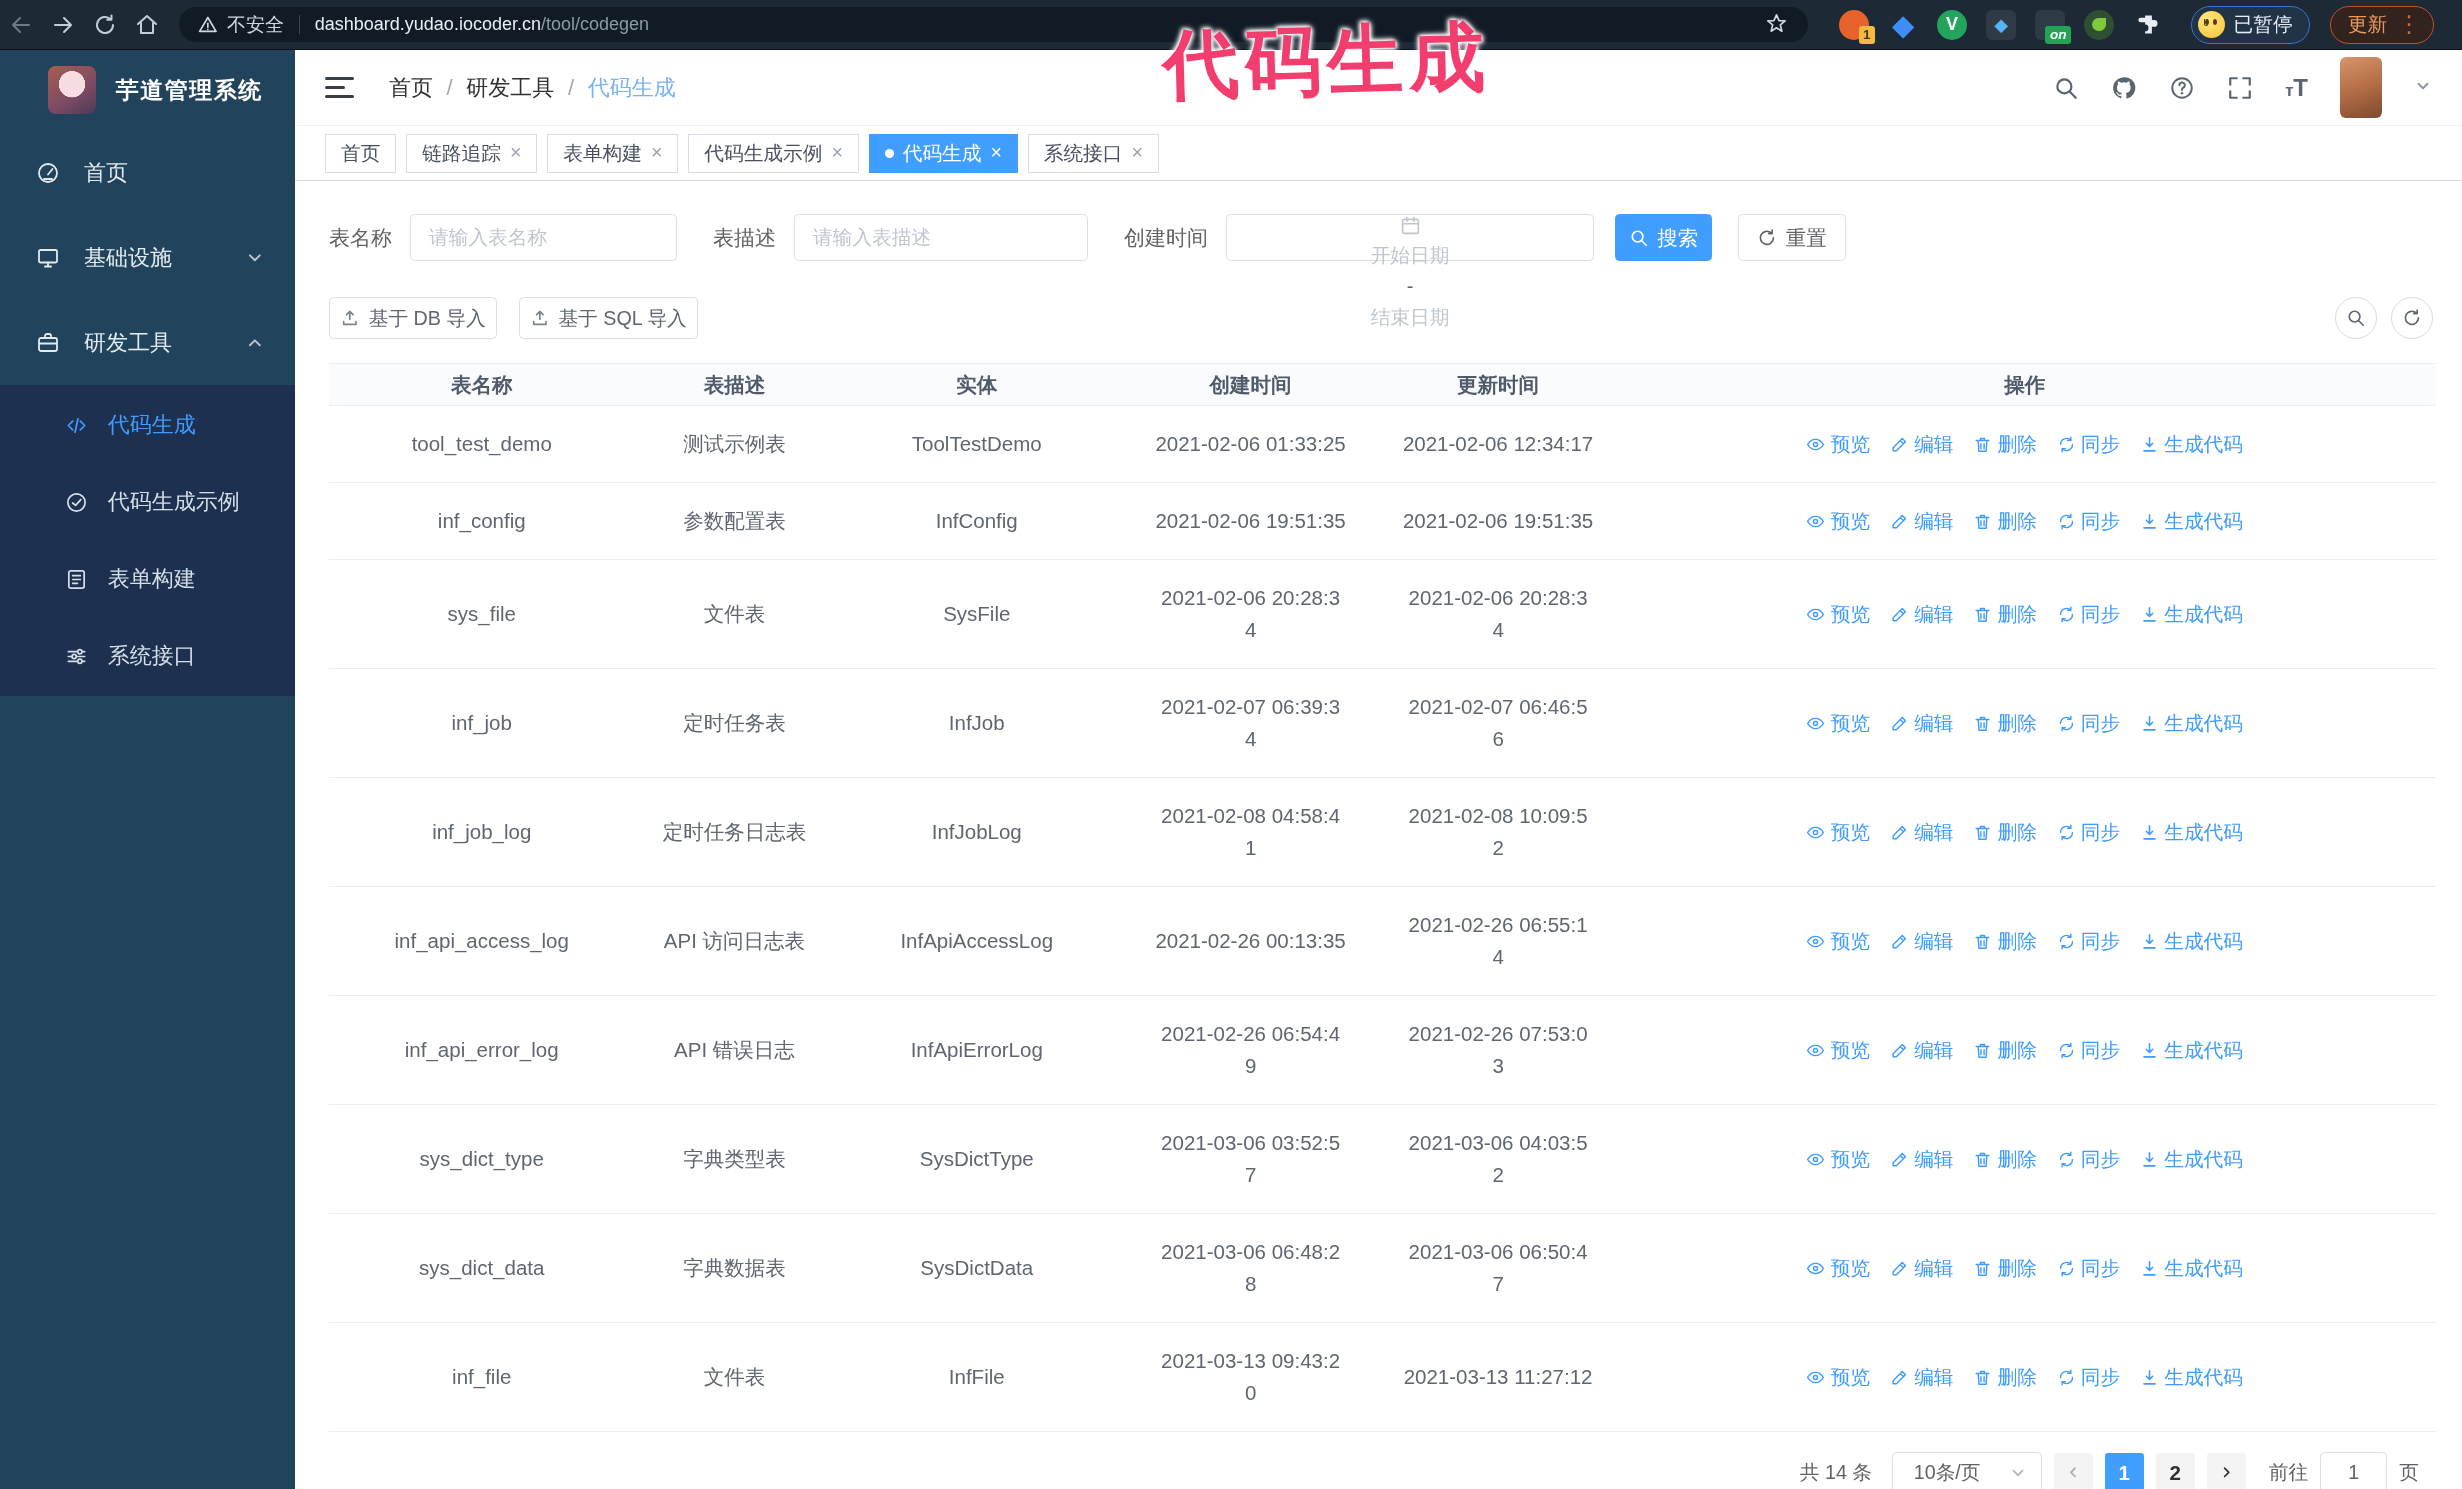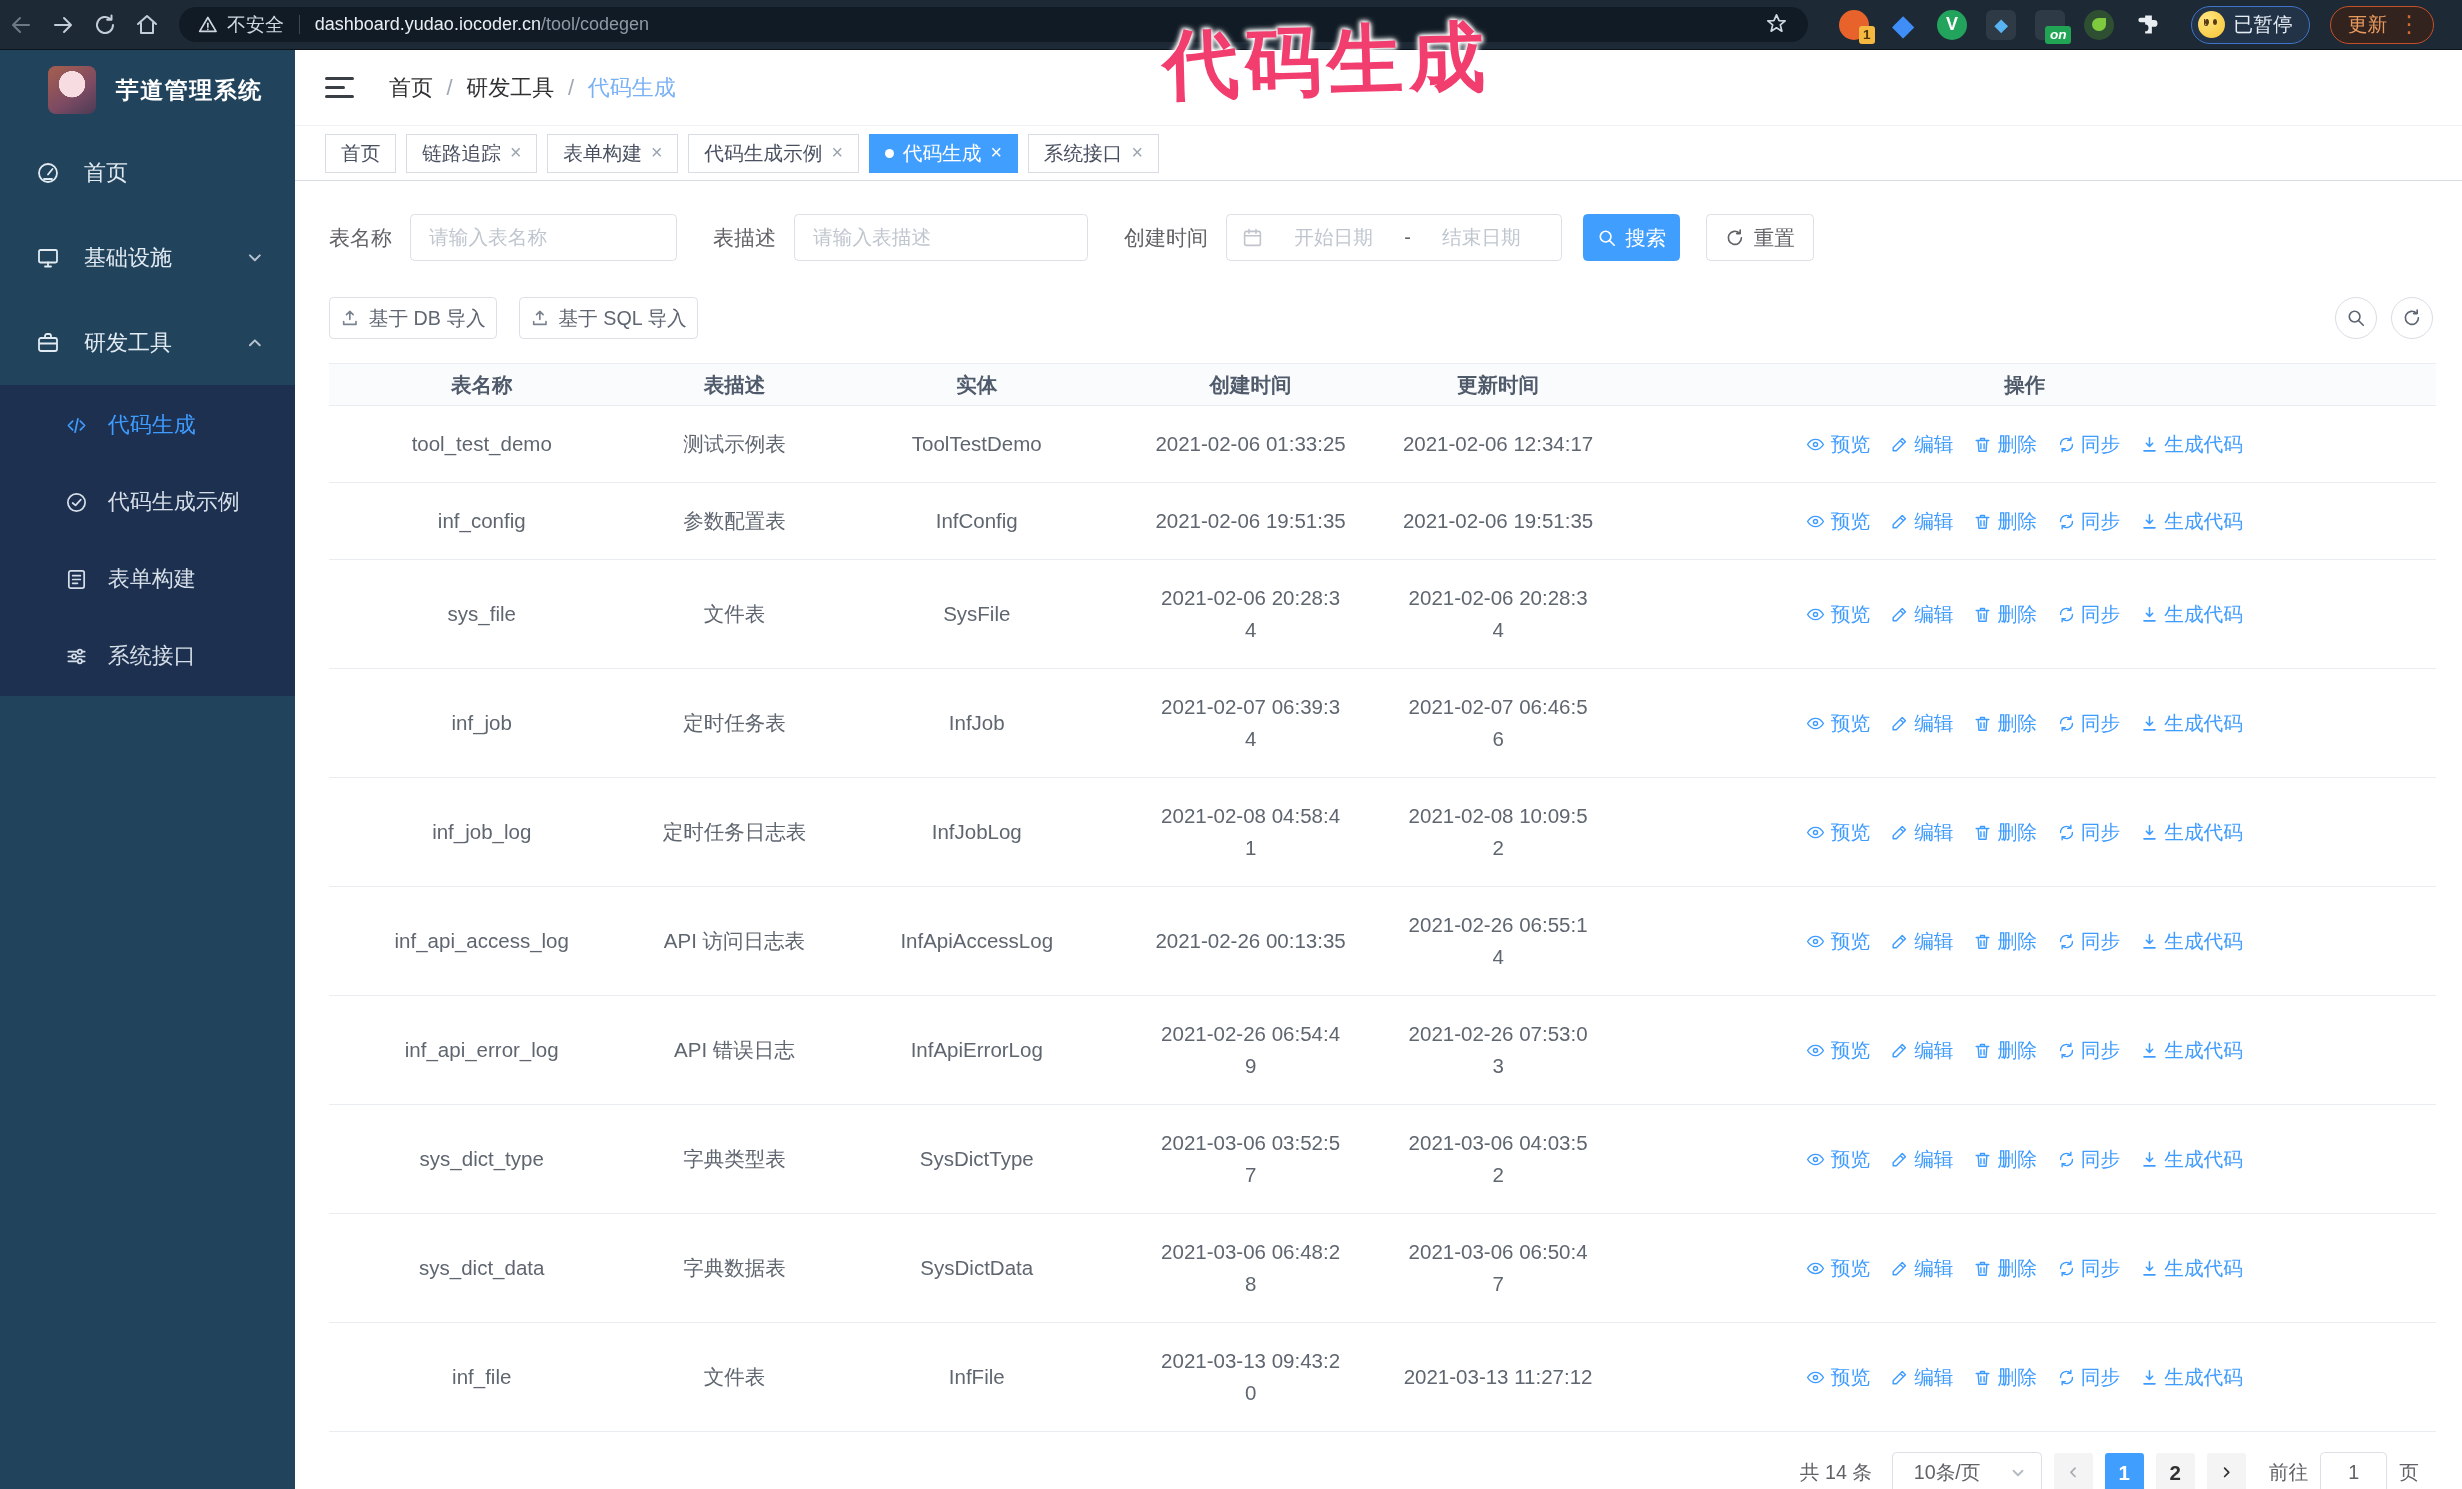--- a/index.html
+++ b/index.html
@@ -86,21 +86,21 @@
   .tab.active .x { color:#fff; }
 
   .content { padding:0 26.5px 0 34px; }
   .search-row { margin-top:33px; display:flex; align-items:center; }
   .f-label { font-size:21px; color:#606266; margin-right:18px; white-space:nowrap; }
   .inp { height:47px; border:0.8px solid #dcdfe6; border-radius:4.5px; background:#fff; font-size:19.7px; color:#606266; padding:0 18px; font-family:inherit; }
   .inp::placeholder { color:#bfc6cf; }
   .inp.name { width:267px; }
   .inp.desc { width:294px; }
   .ml { margin-left:36px; }
-  .date-box { width:336px; height:47px; border:0.8px solid #dcdfe6; border-radius:4.5px; display:flex; align-items:center; padding:0 15px; gap:6px; }
+  .date-box { width:368px; height:47px; border:0.8px solid #dcdfe6; border-radius:4.5px; display:flex; align-items:center; padding:0 15px; gap:6px;flex-direction:column; }
   .date-box .ic { width:21px; height:21px; color:#c0c4cc; }
   .ph { flex:1; text-align:center; font-size:19.7px; color:#bfc6cf; }
   .range-sep { color:#606266; font-size:19.7px; }
   .btn { height:47px; border-radius:4.5px; display:flex; align-items:center; justify-content:center; gap:9px; font-size:20.5px; cursor:pointer; border:0.8px solid #dcdfe6; background:#fff; color:#606266; }
   .btn .ic { width:19.7px; height:19.7px; }
   .btn.primary { background:#409eff; border-color:#409eff; color:#fff; }
   .btn.search { width:97px; margin-left:21px; }
   .btn.reset { width:108px; margin-left:26px; }
 
   .toolbar-row { margin-top:36px; display:flex; align-items:center; }
@@ -386,20 +386,39 @@
         <i></i>
         <i></i>
       </span>
     <div class="breadcrumb">
       <span class="crumb">首页</span>
       <span class="bc-sep">/</span>
       <span class="crumb">研发工具</span>
       <span class="bc-sep">/</span>
       <span class="crumb last">代码生成</span>
     </div>
+    <div class="header-icons">
+      <svg class="ic" viewBox="0 0 34 34" width="26" height="26">
+          <use href="#i-search"></use>
+        </svg>
+      <svg class="ic" viewBox="0 0 34 34" width="26" height="26">
+          <use href="#i-github"></use>
+        </svg>
+      <svg class="ic" viewBox="0 0 34 34" width="26" height="26">
+          <use href="#i-question"></use>
+        </svg>
+      <svg class="ic" viewBox="0 0 34 34" width="26" height="26">
+          <use href="#i-fullscreen"></use>
+        </svg>
+      <span class="tt"><small>т</small>T</span>
+      <span class="avatar"></span>
+      <span class="hdr-caret"><svg class="ic" viewBox="0 0 24 24" width="18" height="18">
+            <use href="#i-caret"></use>
+          </svg></span>
+    </div>
   </header>
 
   <div class="tabbar">
     <div class="tab noclose">
         <span>首页</span>
       </div>
     <div class="tab">
         <span>链路追踪</span>
         <span class="x">×</span>
       </div>

